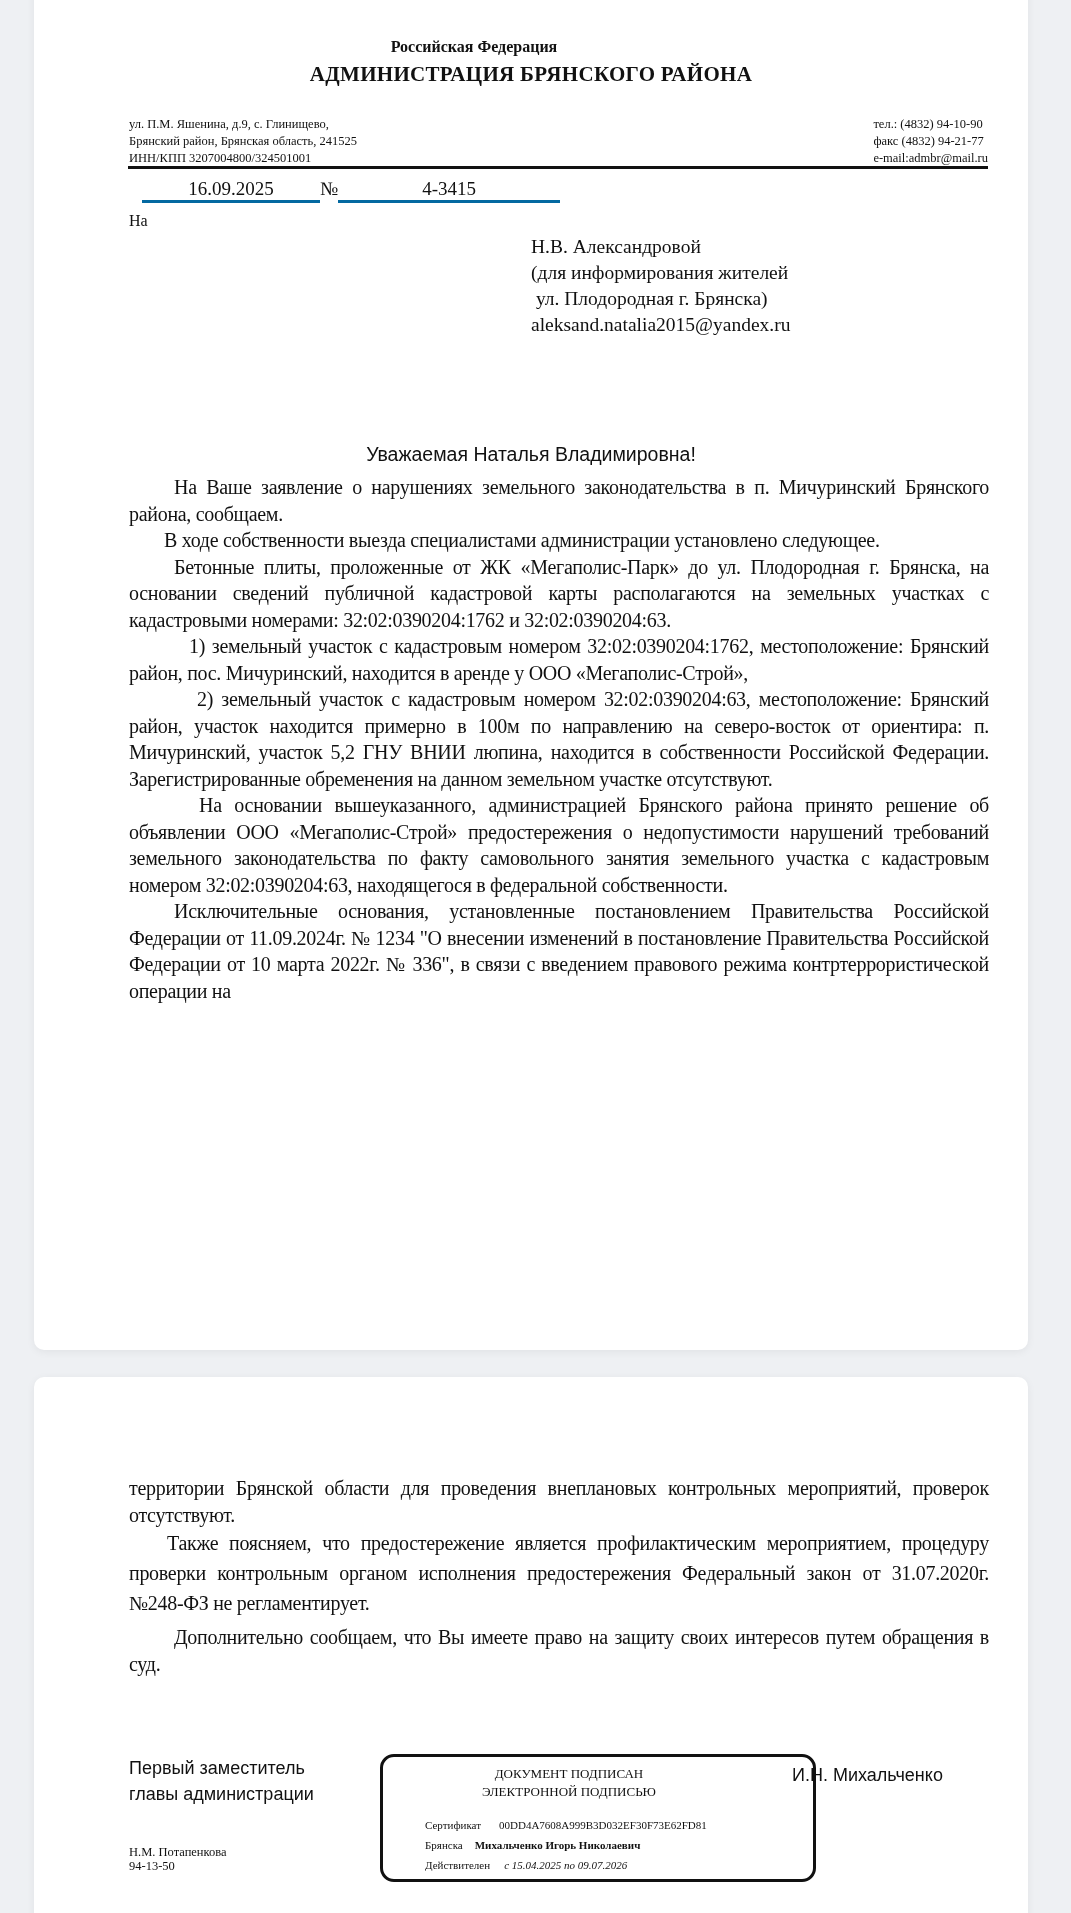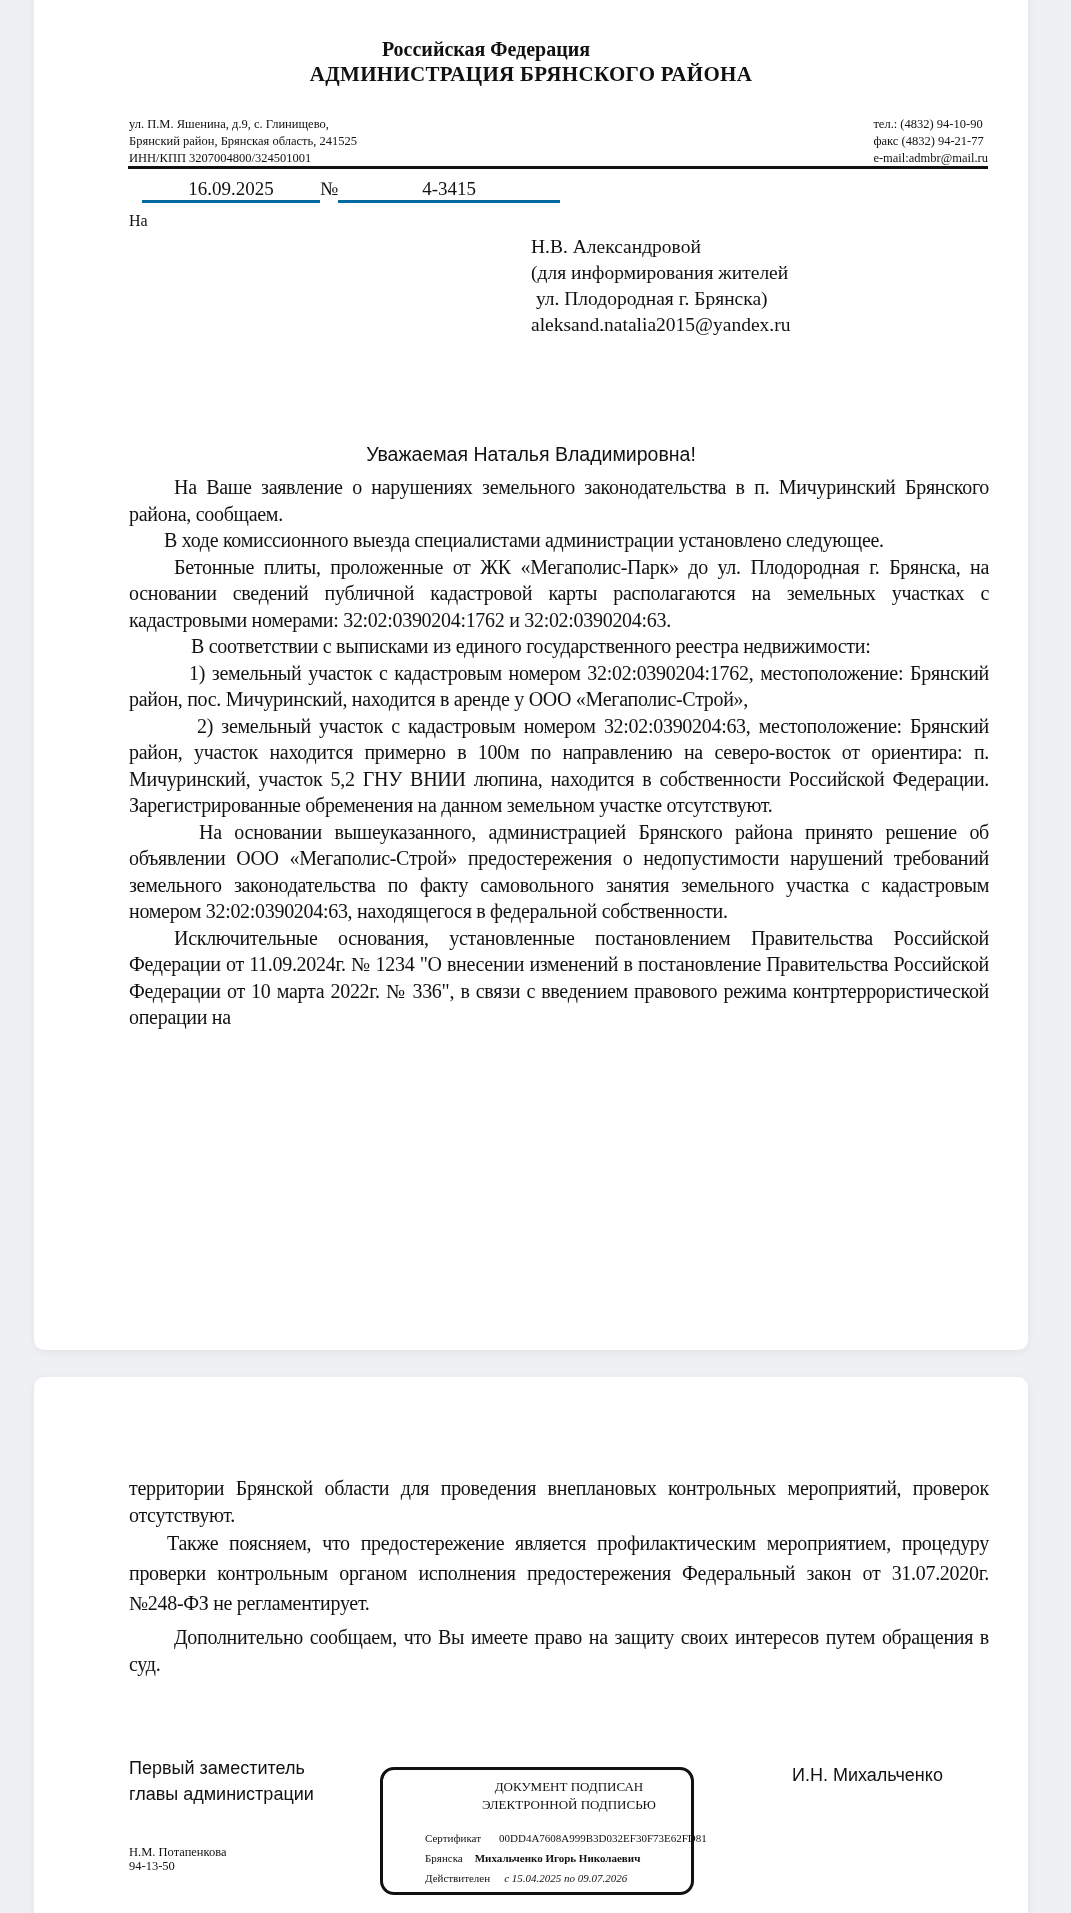--- a/index.html
+++ b/index.html
@@ -11,21 +11,21 @@
     position: relative;
   }
   .page {
     position: absolute; left: 34px; width: 994px;
     background: #fff; border-radius: 10px;
     box-shadow: 0 2px 8px rgba(0,0,0,0.06);
   }
   #page1 { top: -10px; height: 1360px; border-top-left-radius: 0; border-top-right-radius: 0; }
   #page2 { top: 1377px; height: 560px; }
   .abs { position: absolute; white-space: nowrap; }
-  .hdr1 { left: 12px; width: 880px; top: 48px; text-align: center; font-weight: bold; font-size: 20px; }
+  .hdr1 { left: 0; width: 880px; top: 48px; text-align: center; font-weight: bold; font-size: 16px; }
   .hdr2 { left: 0; width: 994px; top: 72px; text-align: center; font-weight: bold; font-size: 21px; letter-spacing: 0.3px; }
   .small { font-size: 12.5px; line-height: 17px; }
   .addr { left: 95px; top: 126px; }
   .contacts { right: 40px; top: 126px; }
   .rule { position: absolute; left: 94px; width: 860px; top: 176px; height: 3px; background: #111; }
   .date-line { left: 108px; top: 188px; font-size: 19px; }
   .uline { display: inline-block; border-bottom: 3px solid #0369a1; text-align: center; }
   .na { left: 95px; top: 222px; font-size: 16px; }
   .recipient { left: 497px; top: 244px; font-size: 19.5px; line-height: 26px; }
   .greeting { left: 0; width: 994px; top: 432px; text-align: center; font-size: 19.5px; font-family: "Liberation Sans", sans-serif; margin-top: 21px; }
@@ -39,21 +39,21 @@
   .ind2 { text-indent: 35px; }
   .ind3 { text-indent: 62px; }
   .ind4 { text-indent: 60px; }
   .ind5 { text-indent: 68px; }
   .ind6 { text-indent: 70px; }
   .ind7 { text-indent: 38px; }
   .sig-left { left: 95px; top: 378px; font-size: 18px; line-height: 26px; font-family: "Liberation Sans", sans-serif; }
   .sig-right { left: 758px; top: 388px; font-size: 18px; font-family: "Liberation Sans", sans-serif; }
   .executor { left: 95px; top: 468px; font-size: 12.5px; line-height: 14px; }
   .stamp {
-    position: absolute; left: 346px; top: 390px; width: 314px; height: 128px;
+    position: absolute; left: 346px; top: 377px; width: 436px; height: 128px;
     border: 3px solid #111; border-radius: 14px; box-sizing: border-box;
   }
   .stamp-title { position: absolute; left: 0; width: 372px; top: 8px; text-align: center; font-size: 13px; line-height: 18px; }
   .stamp-row { position: absolute; left: 10px; font-size: 11px; white-space: nowrap; }
   .stamp-row .lbl { display: inline-block; padding-left: 32px; }
   .stamp-row .val { margin-left: 18px; }
   .stamp-row .bold { font-weight: bold; }
 </style>
 </head>
 <body>
@@ -83,23 +83,22 @@
     <div>Н.В. Александровой</div>
     <div>(для  информирования жителей</div>
     <div style="white-space:pre;"> ул. Плодородная г. Брянска)</div>
     <div>aleksand.natalia2015@yandex.ru</div>
   </div>
 
   <div class="abs greeting">Уважаемая Наталья Владимировна!</div>
 
   <div class="body" style="top:484px;">
     <p class="ind1">На Ваше заявление о нарушениях земельного законодательства в п. Мичуринский Брянского района, сообщаем.</p>
-    <p class="ind2">В ходе комиссионного выезда специалистами администрации установлено следующее.</p>
+    <p class="ind2">В ходе собственности выезда специалистами администрации установлено следующее.</p>
     <p class="ind1">Бетонные плиты, проложенные от ЖК «Мегаполис-Парк» до ул. Плодородная г. Брянска, на основании сведений публичной кадастровой карты располагаются на земельных участках с кадастровыми номерами: 32:02:0390204:1762 и 32:02:0390204:63.</p>
-    <p class="ind3">В соответствии с выписками из единого государственного реестра недвижимости:</p>
     <p class="ind4">1)  земельный участок с кадастровым номером 32:02:0390204:1762, местоположение: Брянский район, пос. Мичуринский,  находится в аренде у ООО «Мегаполис-Строй»,</p>
     <p class="ind5">2) земельный участок с кадастровым номером 32:02:0390204:63, местоположение: Брянский район, участок находится  примерно в 100м по направлению на северо-восток от ориентира: п. Мичуринский, участок 5,2 ГНУ ВНИИ люпина, находится в собственности Российской Федерации. Зарегистрированные обременения на данном земельном участке отсутствуют.</p>
     <p class="ind6">На основании вышеуказанного, администрацией Брянского района принято решение об объявлении ООО «Мегаполис-Строй» предостережения о недопустимости нарушений требований земельного законодательства по факту самовольного занятия земельного участка с кадастровым номером 32:02:0390204:63, находящегося в федеральной собственности.</p>
     <p class="ind1">Исключительные основания, установленные постановлением Правительства Российской Федерации от 11.09.2024г. № 1234 "О внесении изменений в постановление Правительства Российской Федерации от 10 марта 2022г. № 336", в связи с введением правового режима контртеррористической операции на</p>
   </div>
 </div>
 
 <div class="page" id="page2">
   <div class="body" style="top:98px;">
     <p>территории Брянской области для проведения внеплановых контрольных мероприятий, проверок отсутствуют.</p>

